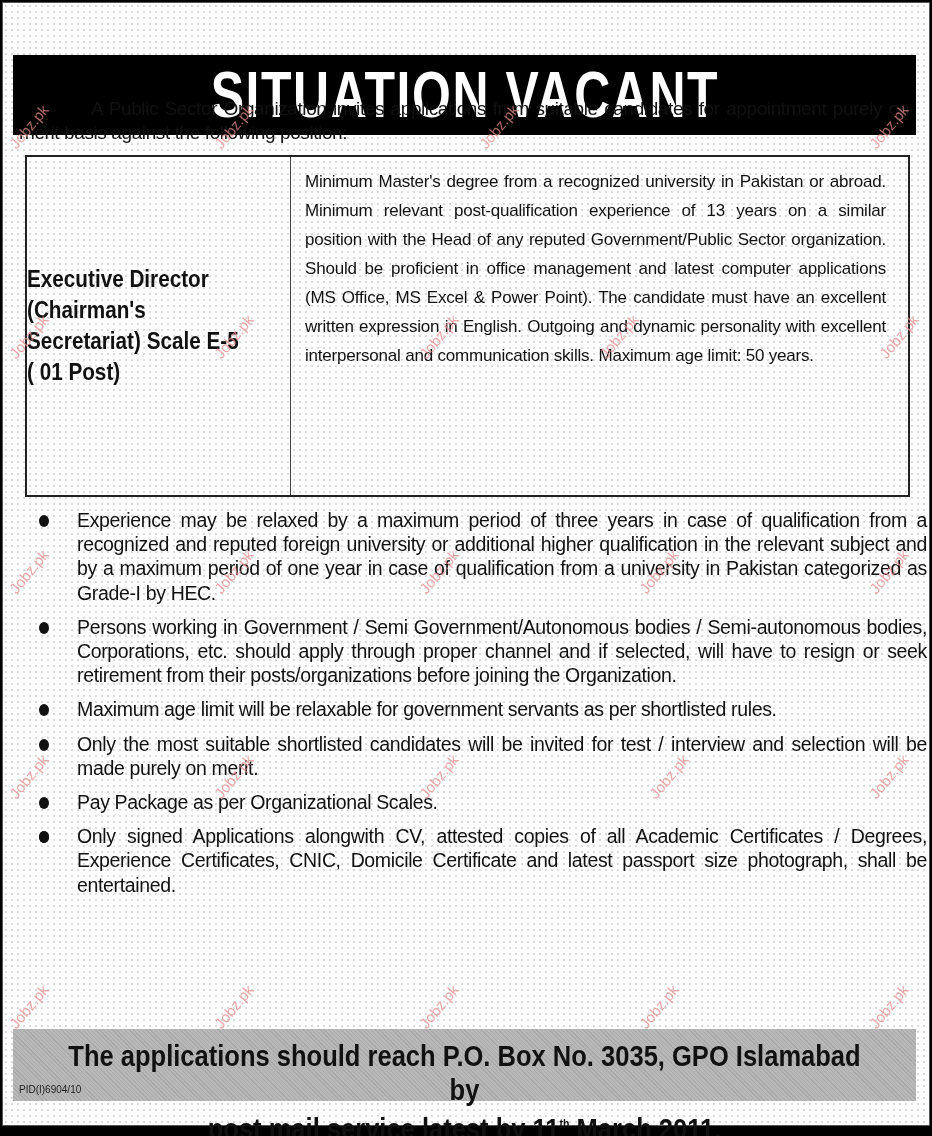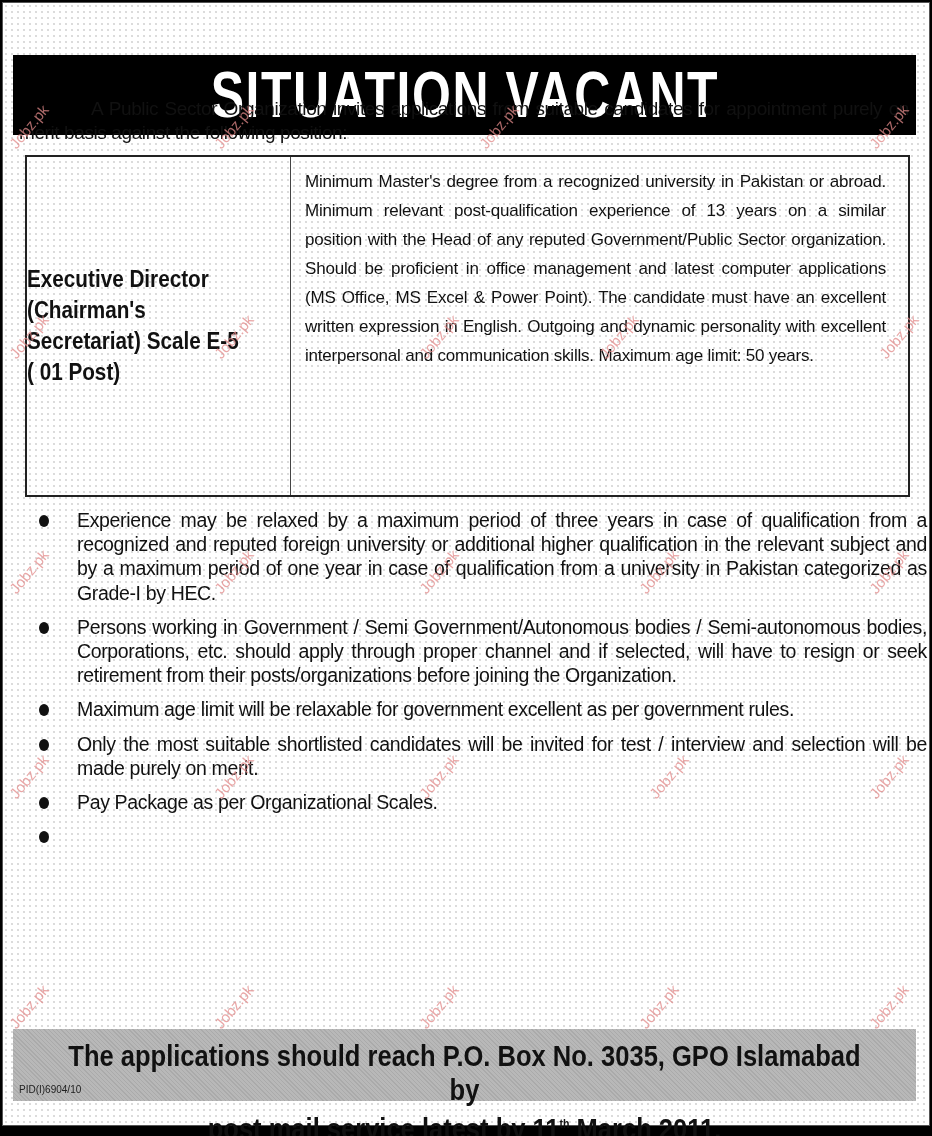--- a/index.html
+++ b/index.html
@@ -90,24 +90,25 @@
         <span>Secretariat) Scale E-5</span><br>
         <span>( 01 Post)</span>
       </div>
     </div>
     <div class="pos-desc">Minimum Master's degree from a recognized university in Pakistan or abroad. Minimum relevant post-qualification experience of 13 years on a similar position with the Head of any reputed Government/Public Sector organization. Should be proficient in office management and latest computer applications (MS Office, MS Excel &amp; Power Point). The candidate must have an excellent written expression in English. Outgoing and dynamic personality with excellent interpersonal and communication skills. Maximum age limit: 50 years.</div>
   </div>
 
   <ul class="bullets">
     <li><span class="bullet-dot"></span><span>Experience may be relaxed by a maximum period of three years in case of qualification from a recognized and reputed foreign university or additional higher qualification in the relevant subject and by a maximum period of one year in case of qualification from a university in Pakistan categorized as Grade-I by HEC.</span></li>
     <li><span class="bullet-dot"></span><span>Persons working in Government / Semi Government/Autonomous bodies / Semi-autonomous bodies, Corporations, etc. should apply through proper channel and if selected, will have to resign or seek retirement from their posts/organizations before joining the Organization.</span></li>
-    <li><span class="bullet-dot"></span><span>Maximum age limit will be relaxable for government excellent as per government rules.</span></li>
+    <li><span class="bullet-dot"></span><span>Maximum age limit will be relaxable for government servants as per shortlisted rules.</span></li>
     <li><span class="bullet-dot"></span><span>Only the most suitable shortlisted candidates will be invited for test / interview and selection will be made purely on merit.</span></li>
     <li><span class="bullet-dot"></span><span>Pay Package as per Organizational Scales.</span></li>
     <li><span class="bullet-dot"></span></li>
+    <li><span class="bullet-dot"></span><span>Only signed Applications alongwith CV, attested copies of all Academic Certificates / Degrees, Experience Certificates, CNIC, Domicile Certificate and latest passport size photograph, shall be entertained.</span></li>
   </ul>
 
   <div class="footer-box">
     <div class="footer-text">
       <span>The applications should reach P.O. Box No.  3035, GPO Islamabad by</span><br>
       <span>post mail service latest by 11</span><sup>th</sup><span> March 2011.</span>
     </div>
     <div class="pid">PID(I)6904/10</div>
   </div>
 

